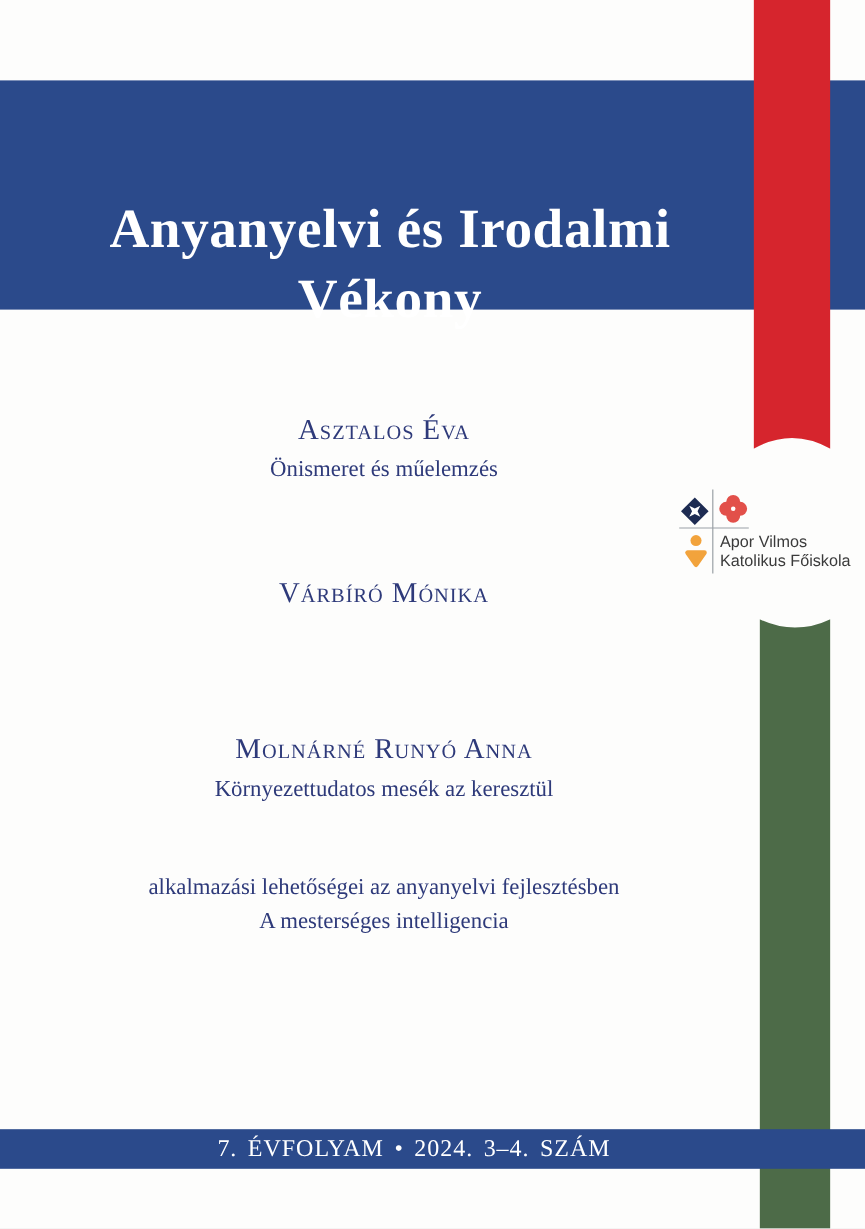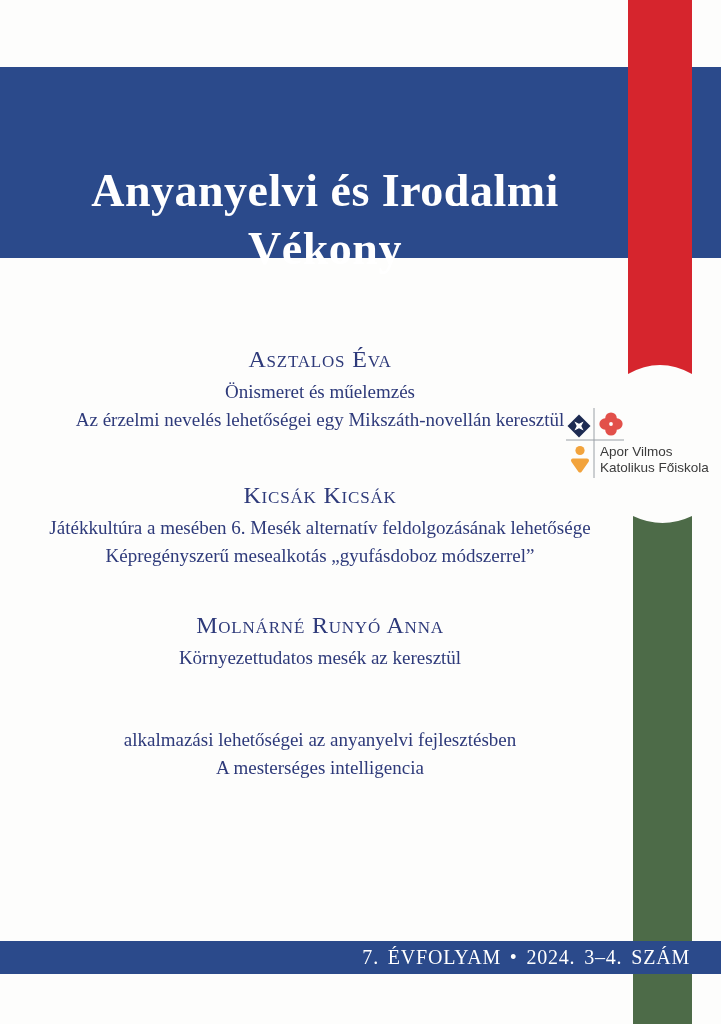--- a/index.html
+++ b/index.html
@@ -46,21 +46,21 @@
   }
   
   .logo{position:absolute;left:560px;top:404px;}
   
   .footer-band{
     position:absolute;left:0;top:941px;width:721px;height:33px;
     background:#2b4a8b;
   }
   .footer-text{
     position:absolute;left:0;top:0;width:690px;height:33px;
-    line-height:33px;text-align:right;
+    line-height:33px;text-align:center;
     color:#ffffff;font-size:20px;letter-spacing:0.8px;word-spacing:3px;
     white-space:nowrap;
   }
 </style>
 </head>
 <body>
 
 <div class="page">
 
   <div class="header-band">
@@ -75,30 +75,25 @@
   </svg>
 
   <svg class="ribbon ribbon-green" width="59" height="510" viewBox="0 0 59 510">
     <path d="M0,2 Q29.5,16 59,2 V510 H0 Z" fill="#4d6b48"></path>
   </svg>
 
   <div class="toc-entry entry-1">
     <div class="authors">Asztalos Éva</div>
     <div class="titles">
       <div>Önismeret és műelemzés</div>
-      <div>Az érzelmi nevelés lehetőségei egy Mikszáth-novellán keresztül</div>
     </div>
   </div>
 
   <div class="toc-entry entry-2">
-    <div class="authors">Kicsák Kicsák</div>
-    <div class="titles">
-      <div>Játékkultúra a mesében 6. Mesék alternatív feldolgozásának lehetősége</div>
-      <div>Képregényszerű mesealkotás „gyufásdoboz módszerrel”</div>
-    </div>
+    <div class="authors">Várbíró Mónika</div>
   </div>
 
   <div class="toc-entry entry-3">
     <div class="authors">Molnárné Runyó Anna</div>
     <div class="titles">
       <div>Környezettudatos mesék az keresztül</div>
     </div>
   </div>
 
   <div class="toc-entry entry-4">

